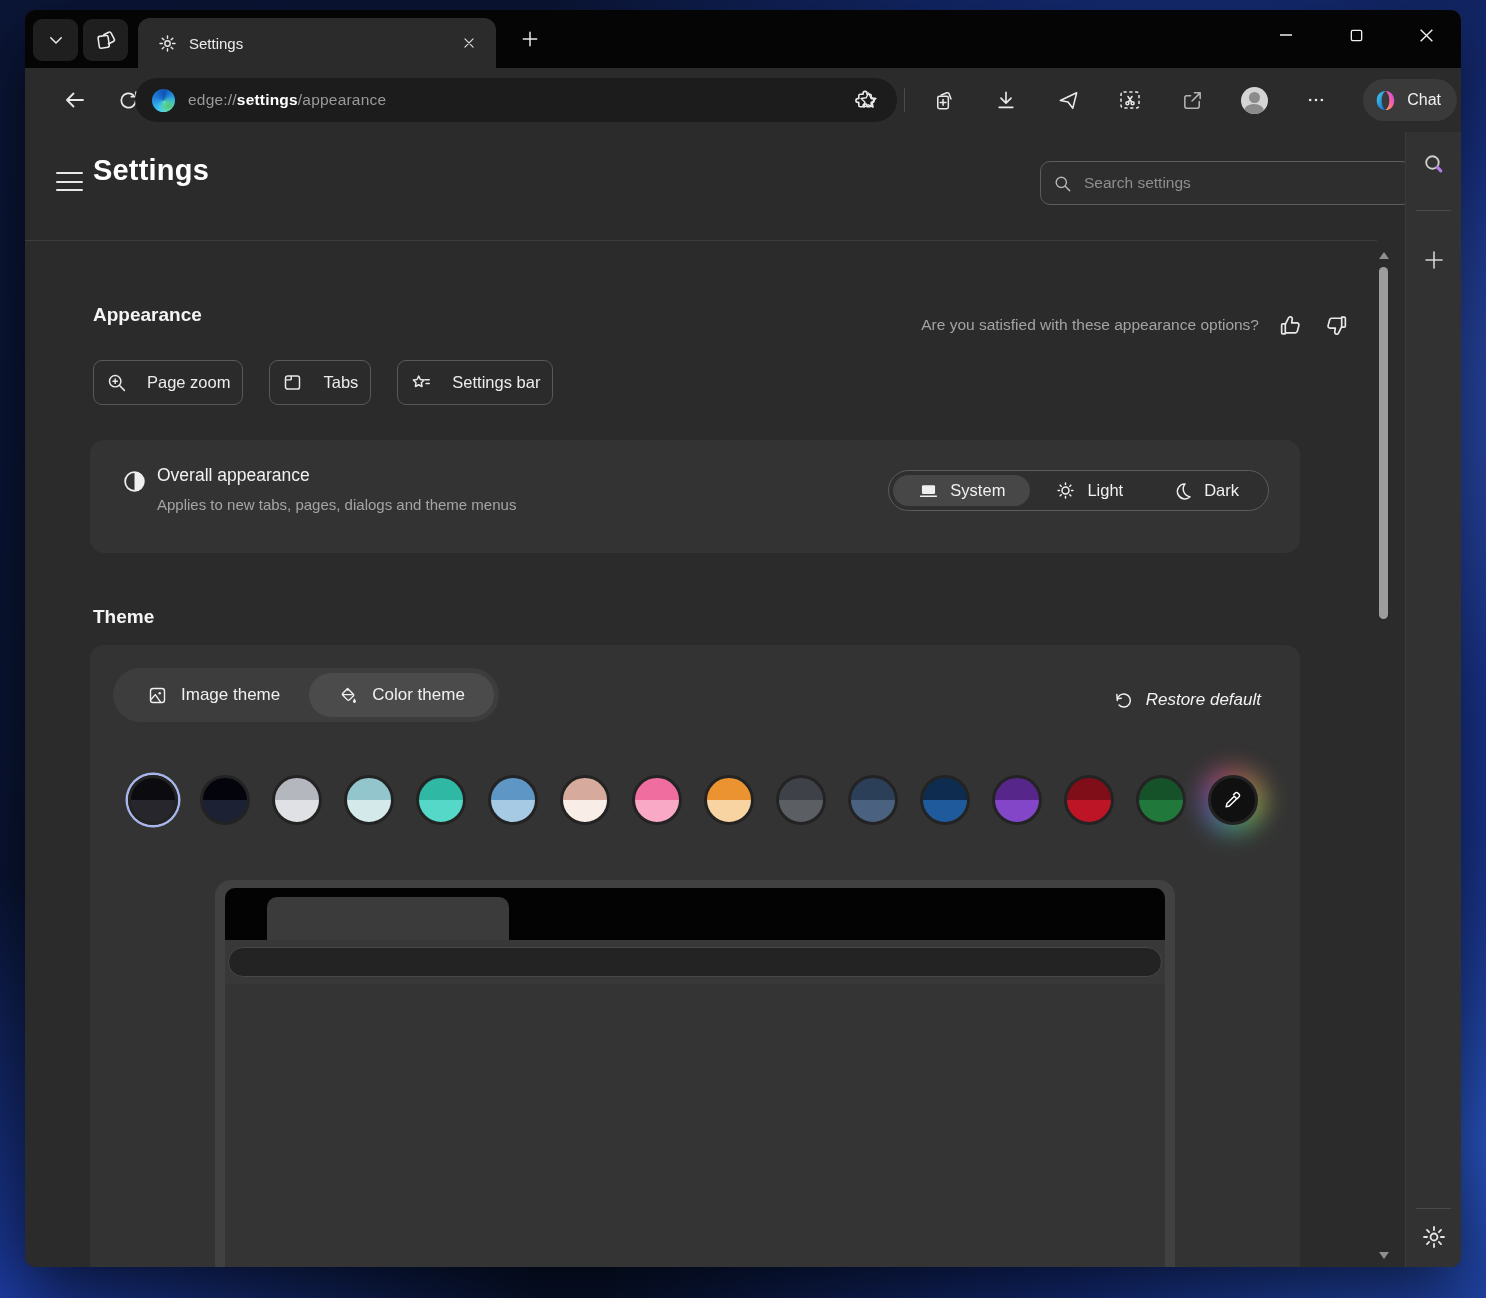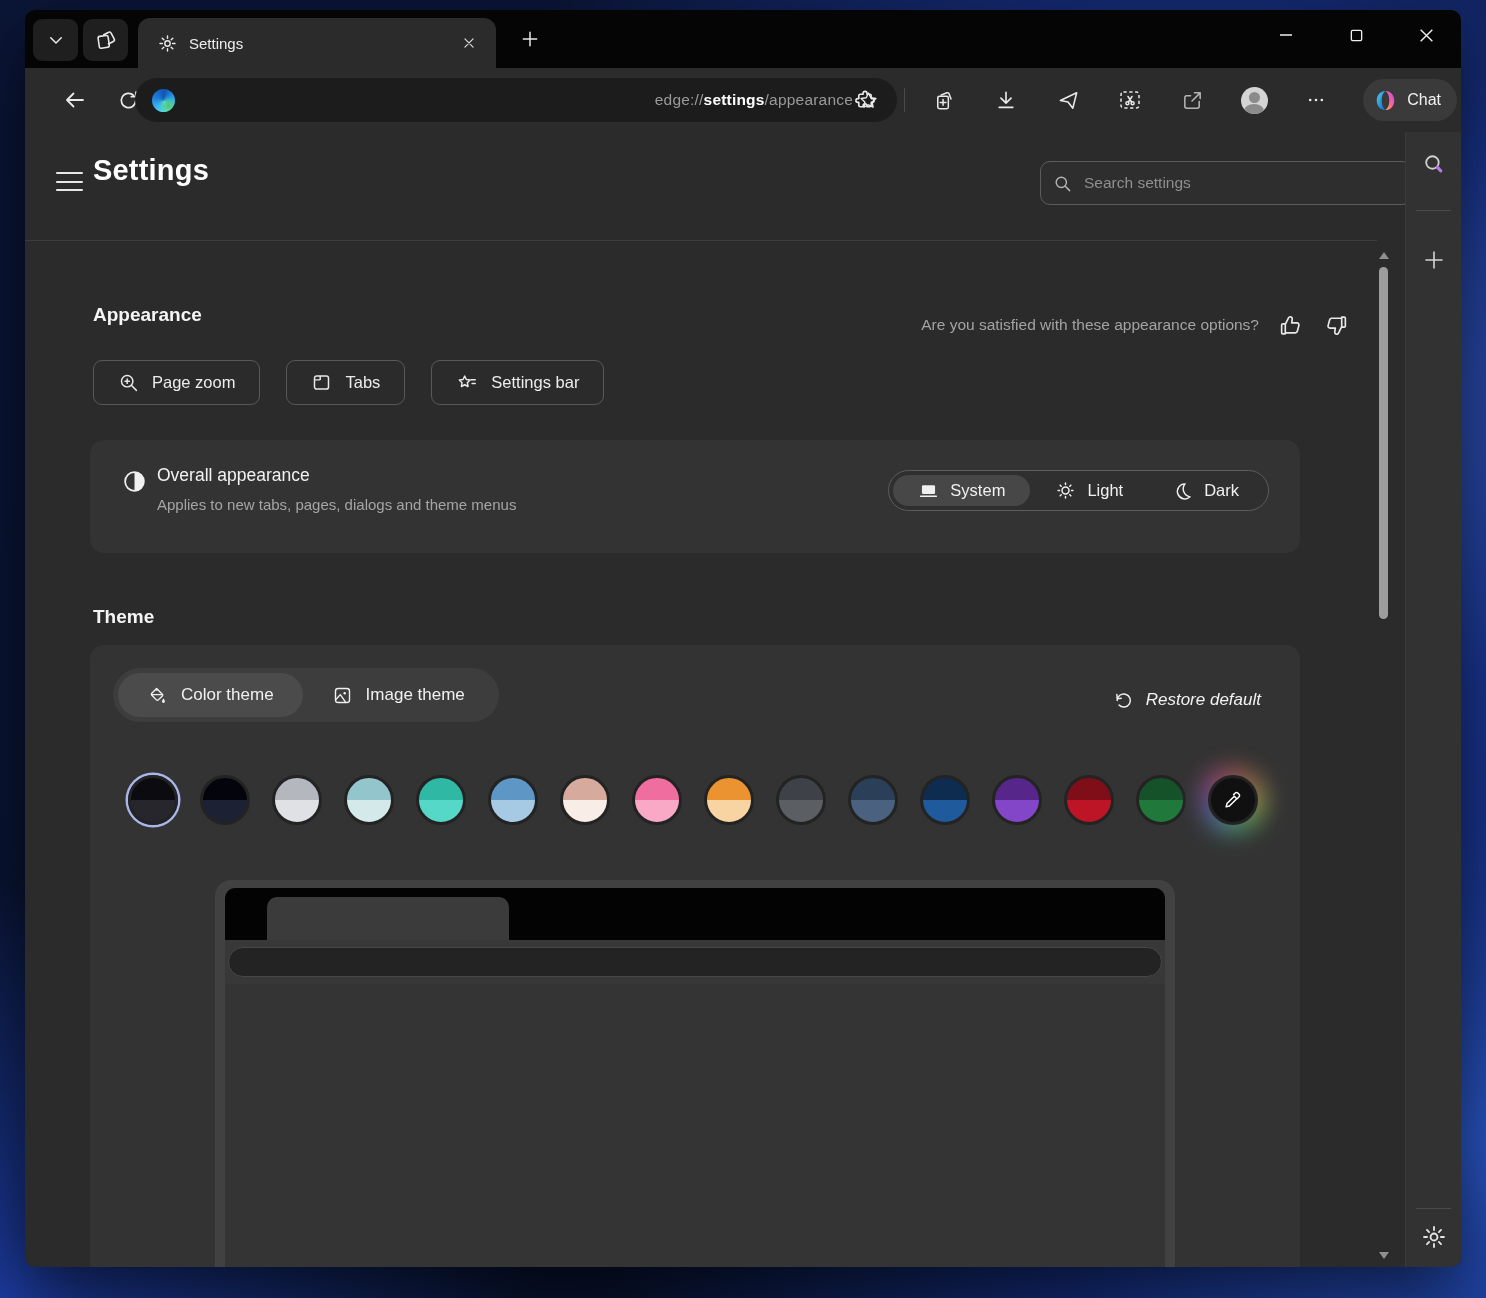--- a/index.html
+++ b/index.html
@@ -37,21 +37,21 @@
 
   
   .toolbar { position:absolute; left:0; top:58px; right:0; height:64px; background:#2b2b2b; }
   .nav-ic { position:absolute; top:18px; width:30px; height:28px; }
   .addressbar { position:absolute; left:110px; top:10px; width:762px; height:44px; background:#1c1c1c;
                 border-radius:22px; display:flex; align-items:center; padding:0 14px 0 17px; }
   .edge-logo { width:23px; height:23px; border-radius:50%;
     background:
       radial-gradient(circle at 70% 74%, #4ec66e 0%, rgba(78,198,110,0) 42%),
       conic-gradient(from 150deg, #6ff0ff, #38baf2, #1f7ad6, #1053b6, #2aa6ea, #6ff0ff); }
-  .url { margin-left:27px; font-size:15.5px; color:#9a9a9a; letter-spacing:.2px; flex:1; white-space:nowrap;text-align:right; }
+  .url { margin-left:13px; font-size:15.5px; color:#9a9a9a; letter-spacing:.2px; flex:1; white-space:nowrap; }
   .url b { color:#ffffff; font-weight:600; }
   .tool-right { position:absolute; right:0; top:0; height:64px; display:flex; align-items:center; gap:16px; }
   .tr-ic { width:46px; height:40px; }
   .vdiv { width:1px; height:24px; background:#4a4a4a; }
   .chat-btn { height:42px; margin:0 4px 0 8px; padding:0 16px 0 10px; background:#3a3a3a; border:none;
               border-radius:21px; display:flex; align-items:center; gap:9px; cursor:pointer; }
   .chat-label { color:#f2f2f2; font-size:16px; }
   .avatar { width:27px; height:27px; border-radius:50%; background:#d4d4d4; position:relative; overflow:hidden; }
   .avatar::before { content:""; position:absolute; left:8px; top:5px; width:11px; height:11px; border-radius:50%; background:#8b8b8b; }
   .avatar::after  { content:""; position:absolute; left:3.5px; top:17px; width:20px; height:14px; border-radius:50%; background:#8b8b8b; }
@@ -82,21 +82,21 @@
   .hdr-divider { position:absolute; left:0; top:108px; width:1352px; height:1px; background:#3d3d3d; }
 
   
   .section-h { position:absolute; left:68px; color:#f5f5f5; font-size:19px; font-weight:700; }
   .feedback { position:absolute; top:178px; right:110px; display:flex; align-items:center; gap:16px; }
   .feedback-text { color:#a3a3a3; font-size:15.5px; }
   .thumb-btn { width:30px; height:30px; }
 
   .shortcuts { position:absolute; left:68px; top:228px; display:flex; gap:26px; }
   .pill-btn { height:45px; border:1px solid #585858; background:transparent; border-radius:9px;
-              display:flex; align-items:center; gap:13px; padding:0 24px; cursor:pointer;text-align:right; }
+              display:flex; align-items:center; gap:20px; padding:0 12px; cursor:pointer;text-align:right; }
   .pill-btn span.lbl { color:#ececec; font-size:16.5px; }
 
   .card { position:absolute; left:65px; width:1210px; background:#333333; border-radius:14px; }
   .overall-card { top:308px; height:113px; }
   .oc-icon { position:absolute; left:32px; top:29px; }
   .oc-title { position:absolute; left:67px; top:25px; color:#f2f2f2; font-size:17.5px; }
   .oc-sub { position:absolute; left:67px; top:56px; color:#a5a5a5; font-size:15px; }
 
   .segmented { position:absolute; right:31px; top:30px; height:41px; border:1px solid #5d5d5d; background:#2f2f2f;
                border-radius:26px; display:flex; padding:4px; }
@@ -424,38 +424,38 @@
           </span>
           <span>Dark</span>
         </button>
       </div>
     </div>
 
     <h2 class="section-h" style="top:474px;">Theme</h2>
 
     <div class="card theme-card">
       <div class="theme-tabs">
-        <button class="theme-tab selected">
-          <span>
-            <svg width="21" height="21" viewBox="0 0 24 24" fill="none" stroke="#f0f0f0" stroke-width="1.6" stroke-linejoin="round">
-                <path d="M11 3.5v3M5.5 9.5 11 4l6.5 6.5a1.4 1.4 0 0 1 0 2L13 17a1.6 1.6 0 0 1-2.3 0L5.5 11.7a1.55 1.55 0 0 1 0-2.2zM5.8 11h10.8"></path>
-                <path d="M18.8 15.5s1.7 2.2 1.7 3.4a1.7 1.7 0 0 1-3.4 0c0-1.2 1.7-3.4 1.7-3.4z" fill="#f0f0f0" stroke="none"></path>
-              </svg>
-          </span>
-          <span>Color theme</span>
-        </button>
         <button class="theme-tab">
           <span>
             <svg width="21" height="21" viewBox="0 0 24 24" fill="none" stroke="#f0f0f0" stroke-width="1.6" stroke-linejoin="round">
                 <rect x="4" y="4" width="16" height="16" rx="3"></rect>
                 <circle cx="14.5" cy="9.5" r="1.4" fill="#f0f0f0" stroke="none"></circle>
                 <path d="M4.5 16.5 9.5 11l6 8.5"></path>
               </svg>
           </span>
           <span>Image theme</span>
+        </button>
+        <button class="theme-tab selected">
+          <span>
+            <svg width="21" height="21" viewBox="0 0 24 24" fill="none" stroke="#f0f0f0" stroke-width="1.6" stroke-linejoin="round">
+                <path d="M11 3.5v3M5.5 9.5 11 4l6.5 6.5a1.4 1.4 0 0 1 0 2L13 17a1.6 1.6 0 0 1-2.3 0L5.5 11.7a1.55 1.55 0 0 1 0-2.2zM5.8 11h10.8"></path>
+                <path d="M18.8 15.5s1.7 2.2 1.7 3.4a1.7 1.7 0 0 1-3.4 0c0-1.2 1.7-3.4 1.7-3.4z" fill="#f0f0f0" stroke="none"></path>
+              </svg>
+          </span>
+          <span>Color theme</span>
         </button>
       </div>
 
       <button class="restore">
         <span>
           <svg width="21" height="21" viewBox="0 0 24 24" fill="none" stroke="#f0f0f0" stroke-width="1.7" stroke-linecap="round">
               <path d="M4.8 12a7.5 7.5 0 1 1 2.1 5.2"></path>
               <polyline points="4.4 5.2 4.8 9.9 9.4 9.5"></polyline>
             </svg>
         </span>

